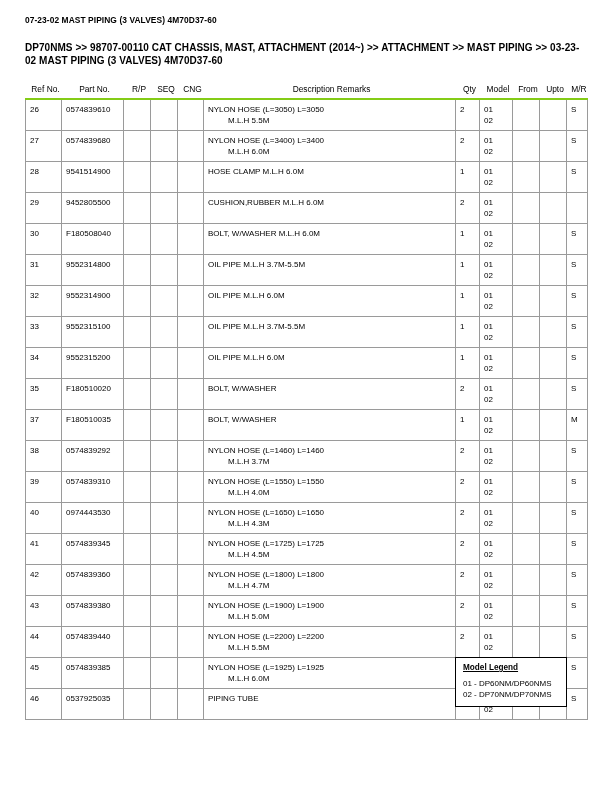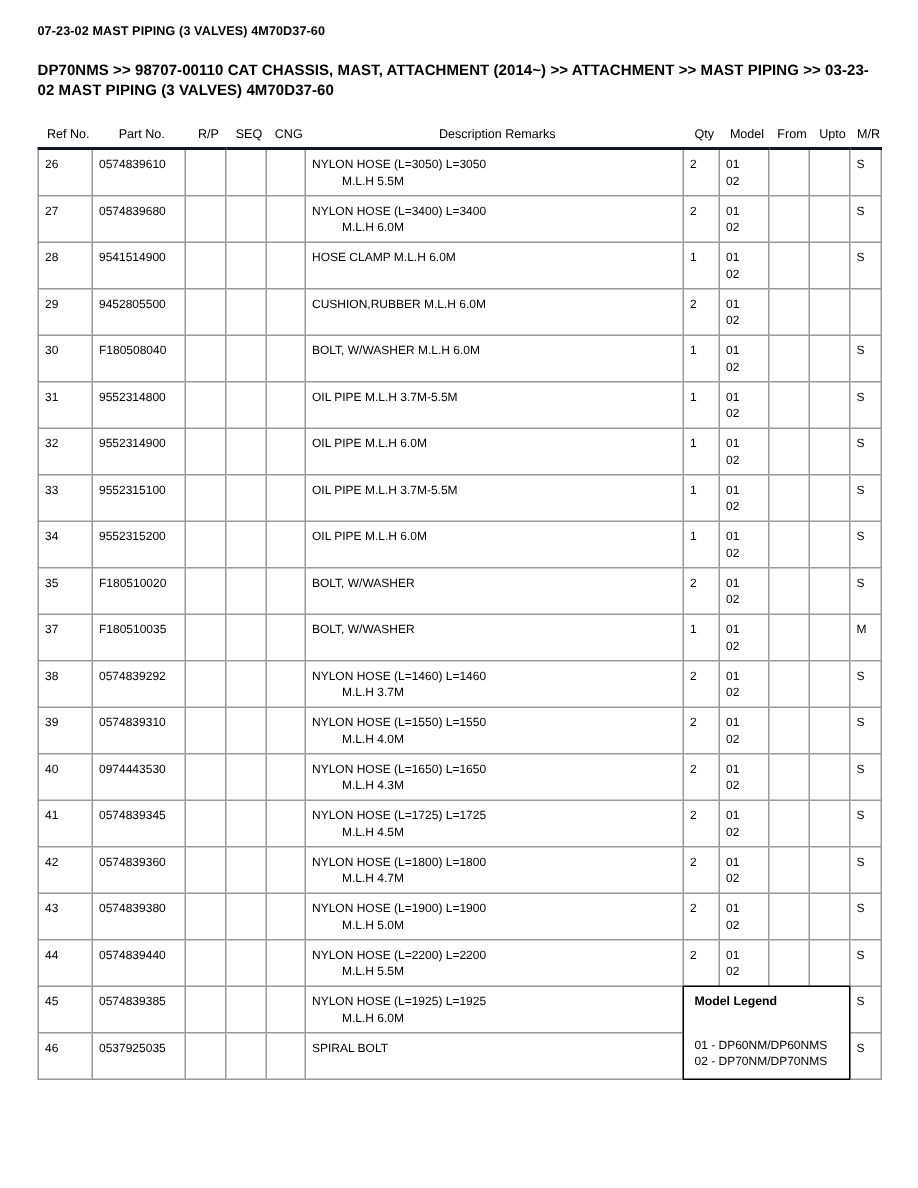--- a/index.html
+++ b/index.html
@@ -76,21 +76,21 @@
     border: 1px solid #9a9a9a;
     padding: 4px 0 4px 4px;
     vertical-align: top;
     line-height: 11px;
     font-size: 8px;
     height: 18px;
     box-sizing: border-box;
   }
 
   .parts-table tbody tr:first-child td {
-    border-top: 2px solid #0f172a;
+    border-top: 2px solid #84cc16;
   }
 
   
   .col-ref    { width: 36px; }
   .col-part   { width: 62px; }
   .col-rp     { width: 27px; }
   .col-seq    { width: 27px; }
   .col-cng    { width: 26px; }
   .col-desc   { width: 252px; }
   .col-qty    { width: 24px; }
@@ -114,21 +114,22 @@
     top: 657px;
     width: 112px;
     border: 1px solid #000;
     background: #fff;
     padding: 5px 7px 6px 7px;
     box-sizing: border-box;
   }
   .legend-title {
     font-size: 8.2px;
     font-weight: bold;
-    margin-bottom: 19px;
+    margin-bottom: 6px;
+    text-decoration: underline;
   }
   .legend-item {
     font-size: 8px;
     line-height: 11px;
     white-space: nowrap;
   }
 </style>
 </head>
 <body>
 
@@ -471,21 +472,21 @@
           <td></td>
           <td></td>
           <td>S</td>
         </tr>
         <tr>
           <td>46</td>
           <td>0537925035</td>
           <td></td>
           <td></td>
           <td></td>
-          <td><span>SPIRAL BOLT</span></td>
+          <td><span>PIPING TUBE</span></td>
           <td>2</td>
           <td>
             <span class="model-line">01</span>
             <span class="model-line">02</span>
           </td>
           <td></td>
           <td></td>
           <td>S</td>
         </tr>
       </tbody>

